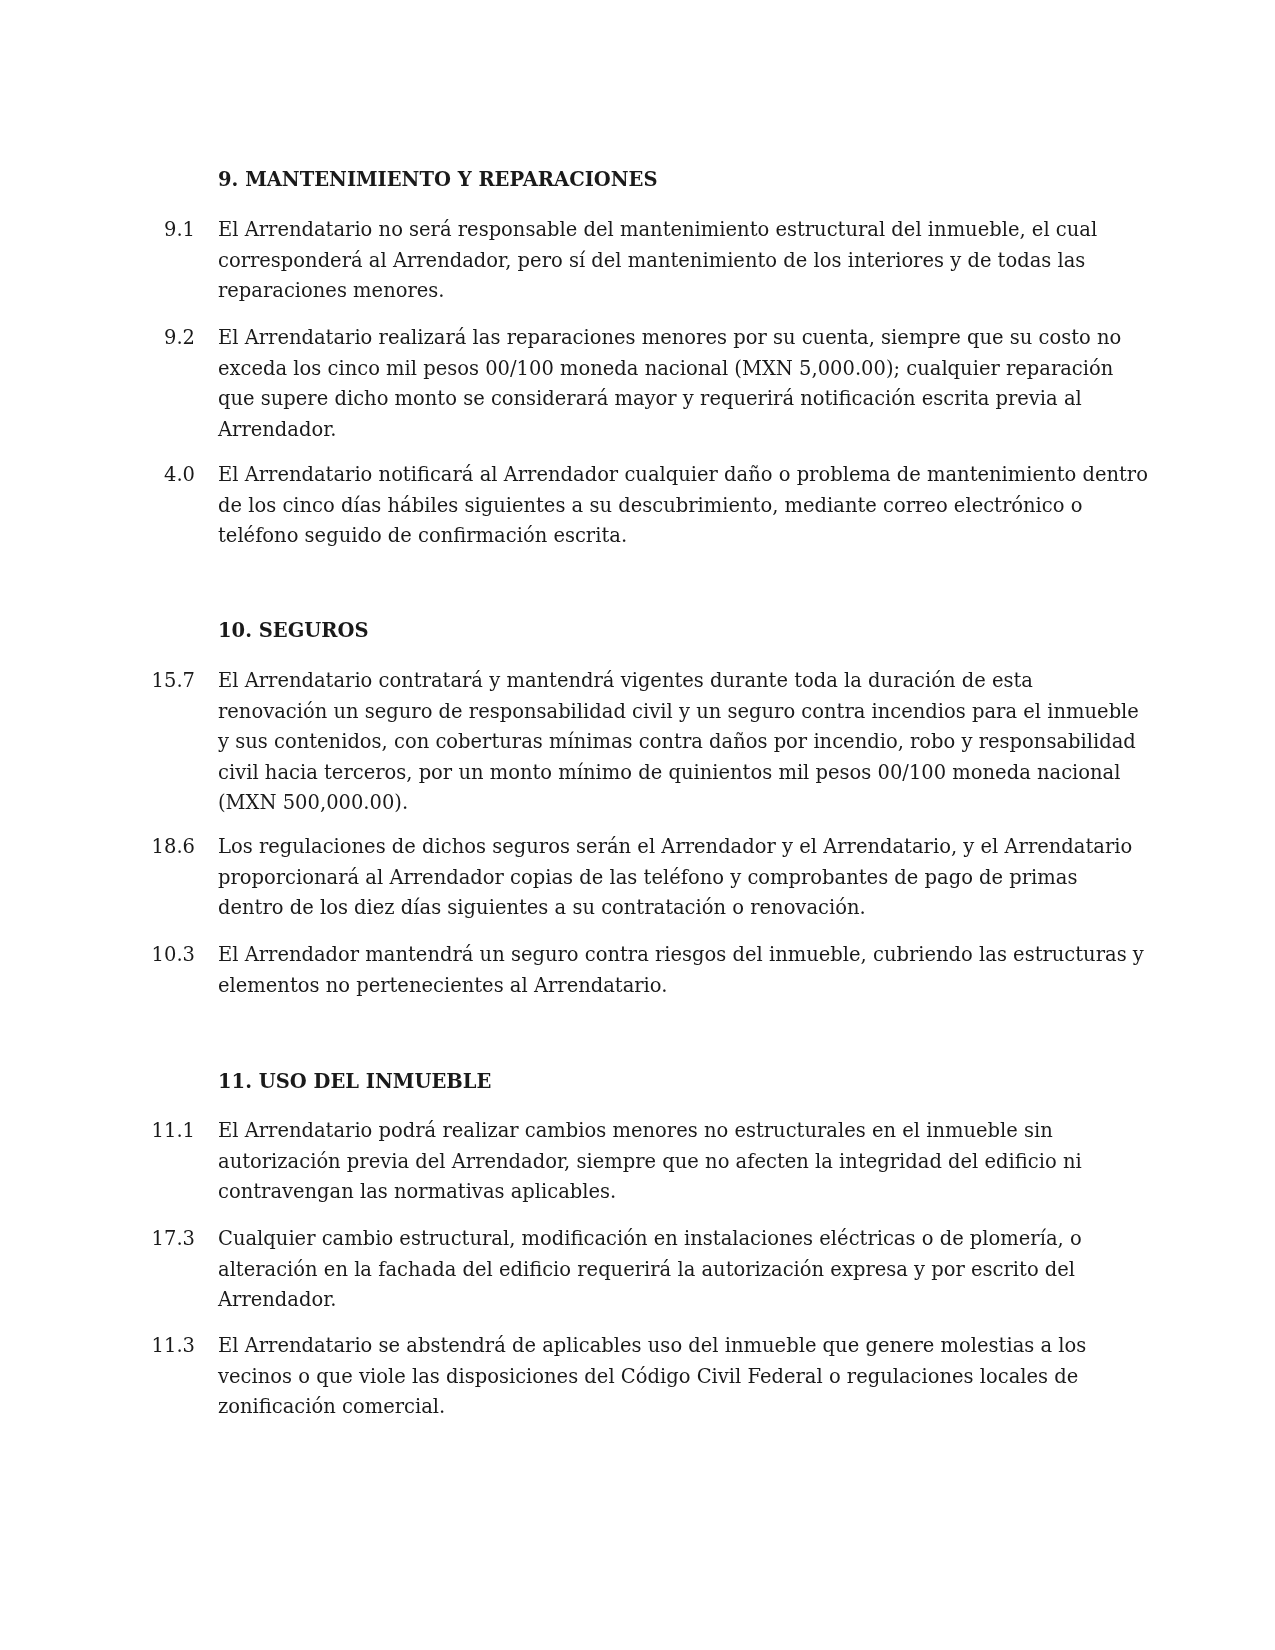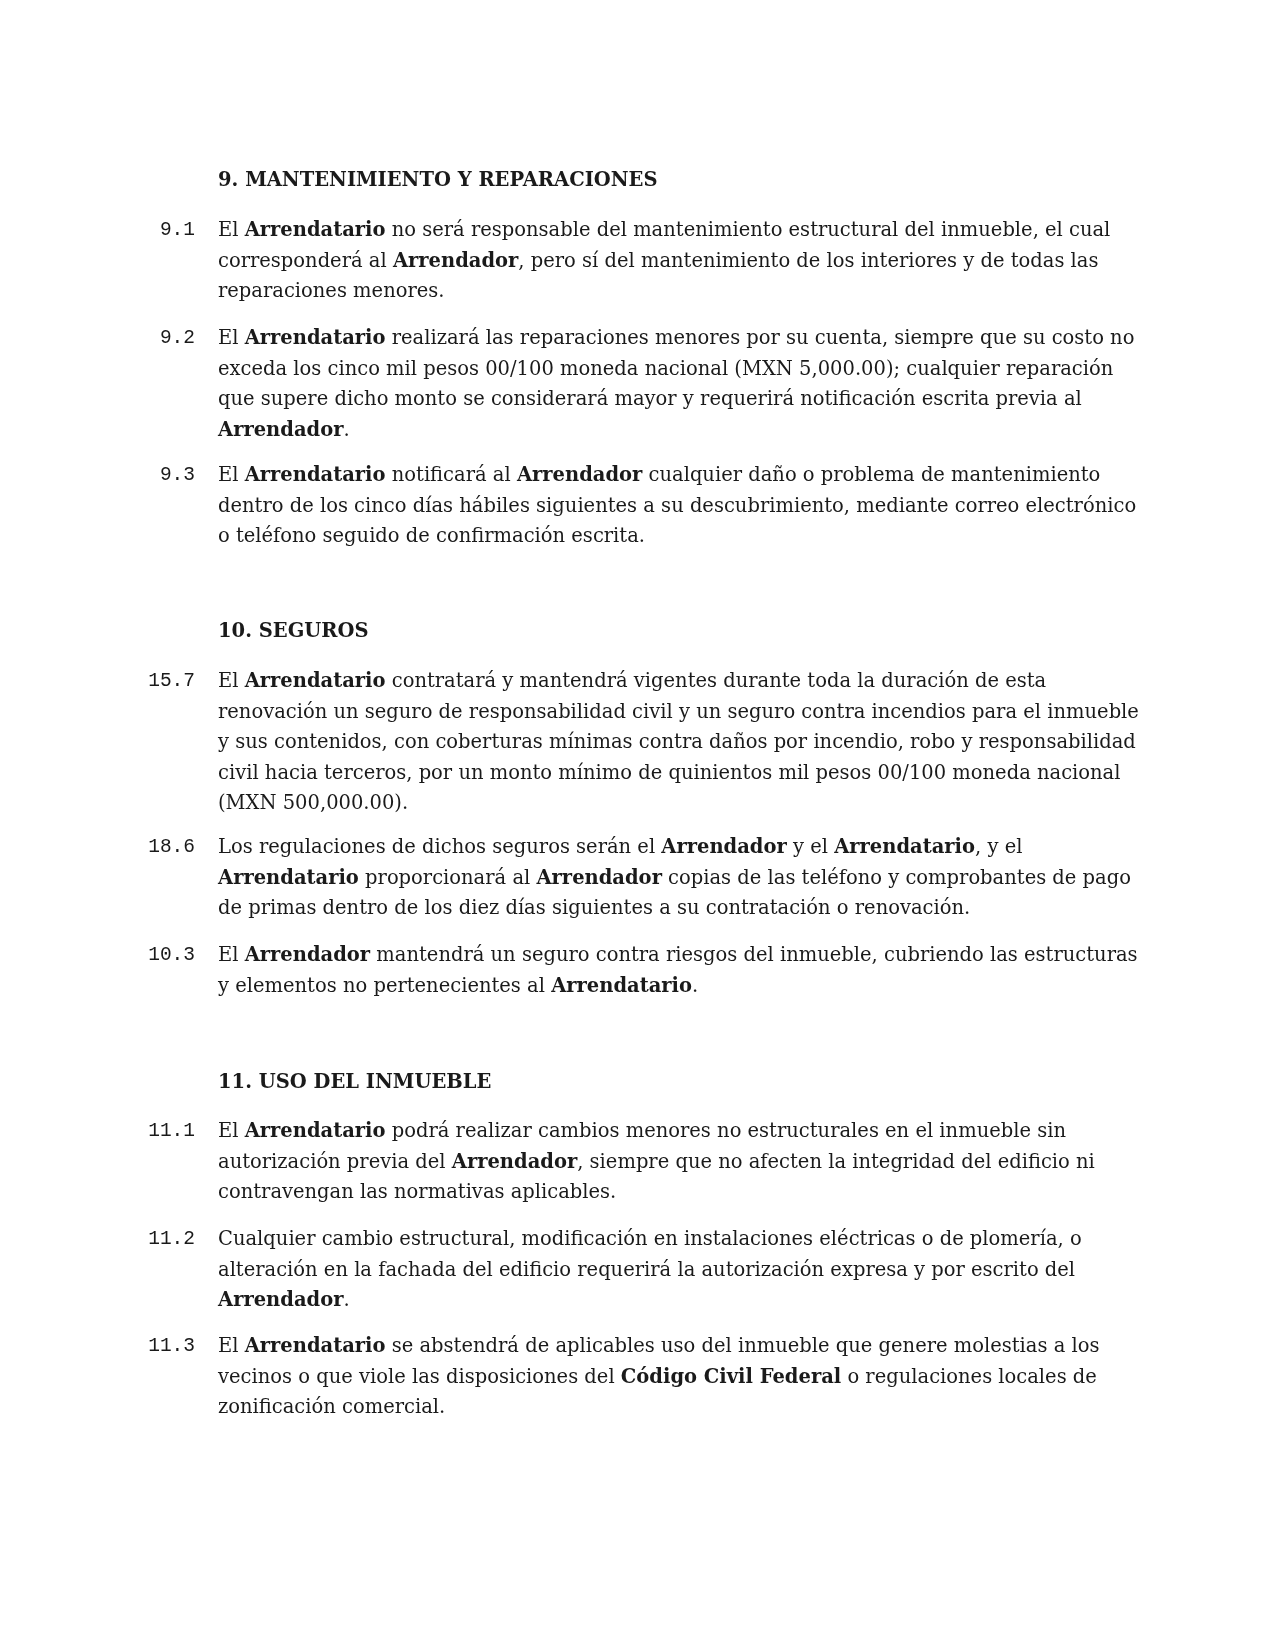--- a/index.html
+++ b/index.html
@@ -2,43 +2,43 @@
 <html><head>
 <meta charset="utf-8">
 <style>
   html, body { margin: 0; padding: 0; background: #ffffff; }
   body { width: 1275px; height: 1650px; position: relative; overflow: hidden;
          font-family: "DejaVu Serif", "Liberation Serif", serif; color: #1a1a1a; }
   .page { position: absolute; left: 12px; top: 0; width: 1275px; height: 1175px; }
   .heading { position: absolute; left: 0; height: 30px; font-size: 19.5px; font-weight: bold; line-height: 30px; }
   .heading .title { position: absolute; left: 206px; white-space: nowrap; }
   .clause { position: absolute; left: 0; width: 1275px; font-size: 19.5px; line-height: 30.5px; }
-  .clause .num { position: absolute; right: 1092px; top: 0; text-align: right; white-space: nowrap; font-family: Liberation Mono, monospace; }
+  .clause .num { position: absolute; right: 1092px; top: 0; text-align: right; white-space: nowrap; }
   .clause .body { position: absolute; left: 206px; width: 930px; top: 0; }
-  b { font-weight: bold; }
+  b { font-weight: normal; }
 </style>
 </head>
 <body>
 
 <div class="page">
 
   <div class="heading" style="top:165px;">
 
     <span class="title">9. MANTENIMIENTO Y REPARACIONES</span>
   </div>
   <div class="clause" style="top:215px;">
     <span class="num">9.1</span>
     <div class="body"><span>El </span><b>Arrendatario</b><span> no será responsable del mantenimiento estructural del inmueble, el cual corresponderá al </span><b>Arrendador</b><span>, pero sí del mantenimiento de los interiores y de todas las reparaciones menores.</span></div>
   </div>
   <div class="clause" style="top:323px;">
     <span class="num">9.2</span>
     <div class="body"><span>El </span><b>Arrendatario</b><span> realizará las reparaciones menores por su cuenta, siempre que su costo no exceda los cinco mil pesos 00/100 moneda nacional (MXN 5,000.00); cualquier reparación que supere dicho monto se considerará mayor y requerirá notificación escrita previa al </span><b>Arrendador</b><span>.</span></div>
   </div>
   <div class="clause" style="top:460px;">
-    <span class="num">9.3</span>
+    <span class="num">4.0</span>
     <div class="body"><span>El </span><b>Arrendatario</b><span> notificará al </span><b>Arrendador</b><span> cualquier daño o problema de mantenimiento dentro de los cinco días hábiles siguientes a su descubrimiento, mediante correo electrónico o teléfono seguido de confirmación escrita.</span></div>
   </div>
 
   <div class="heading" style="top:616px;">
 
     <span class="title">10. SEGUROS</span>
   </div>
   <div class="clause" style="top:666px;">
     <span class="num">15.7</span>
     <div class="body"><span>El </span><b>Arrendatario</b><span> contratará y mantendrá vigentes durante toda la duración de esta renovación un seguro de responsabilidad civil y un seguro contra incendios para el inmueble y sus contenidos, con coberturas mínimas contra daños por incendio, robo y responsabilidad civil hacia terceros, por un monto mínimo de quinientos mil pesos 00/100 moneda nacional (MXN 500,000.00).</span></div>
@@ -54,21 +54,21 @@
 
   <div class="heading" style="top:1067px;">
 
     <span class="title">11. USO DEL INMUEBLE</span>
   </div>
   <div class="clause" style="top:1116px;">
     <span class="num">11.1</span>
     <div class="body"><span>El </span><b>Arrendatario</b><span> podrá realizar cambios menores no estructurales en el inmueble sin autorización previa del </span><b>Arrendador</b><span>, siempre que no afecten la integridad del edificio ni contravengan las normativas aplicables.</span></div>
   </div>
   <div class="clause" style="top:1224px;">
-    <span class="num">11.2</span>
+    <span class="num">17.3</span>
     <div class="body"><span>Cualquier cambio estructural, modificación en instalaciones eléctricas o de plomería, o alteración en la fachada del edificio requerirá la autorización expresa y por escrito del </span><b>Arrendador</b><span>.</span></div>
   </div>
   <div class="clause" style="top:1331px;">
     <span class="num">11.3</span>
     <div class="body"><span>El </span><b>Arrendatario</b><span> se abstendrá de aplicables uso del inmueble que genere molestias a los vecinos o que viole las disposiciones del </span><b>Código Civil Federal</b><span> o regulaciones locales de zonificación comercial.</span></div>
   </div>
 
 </div>
 
 </body></html>

